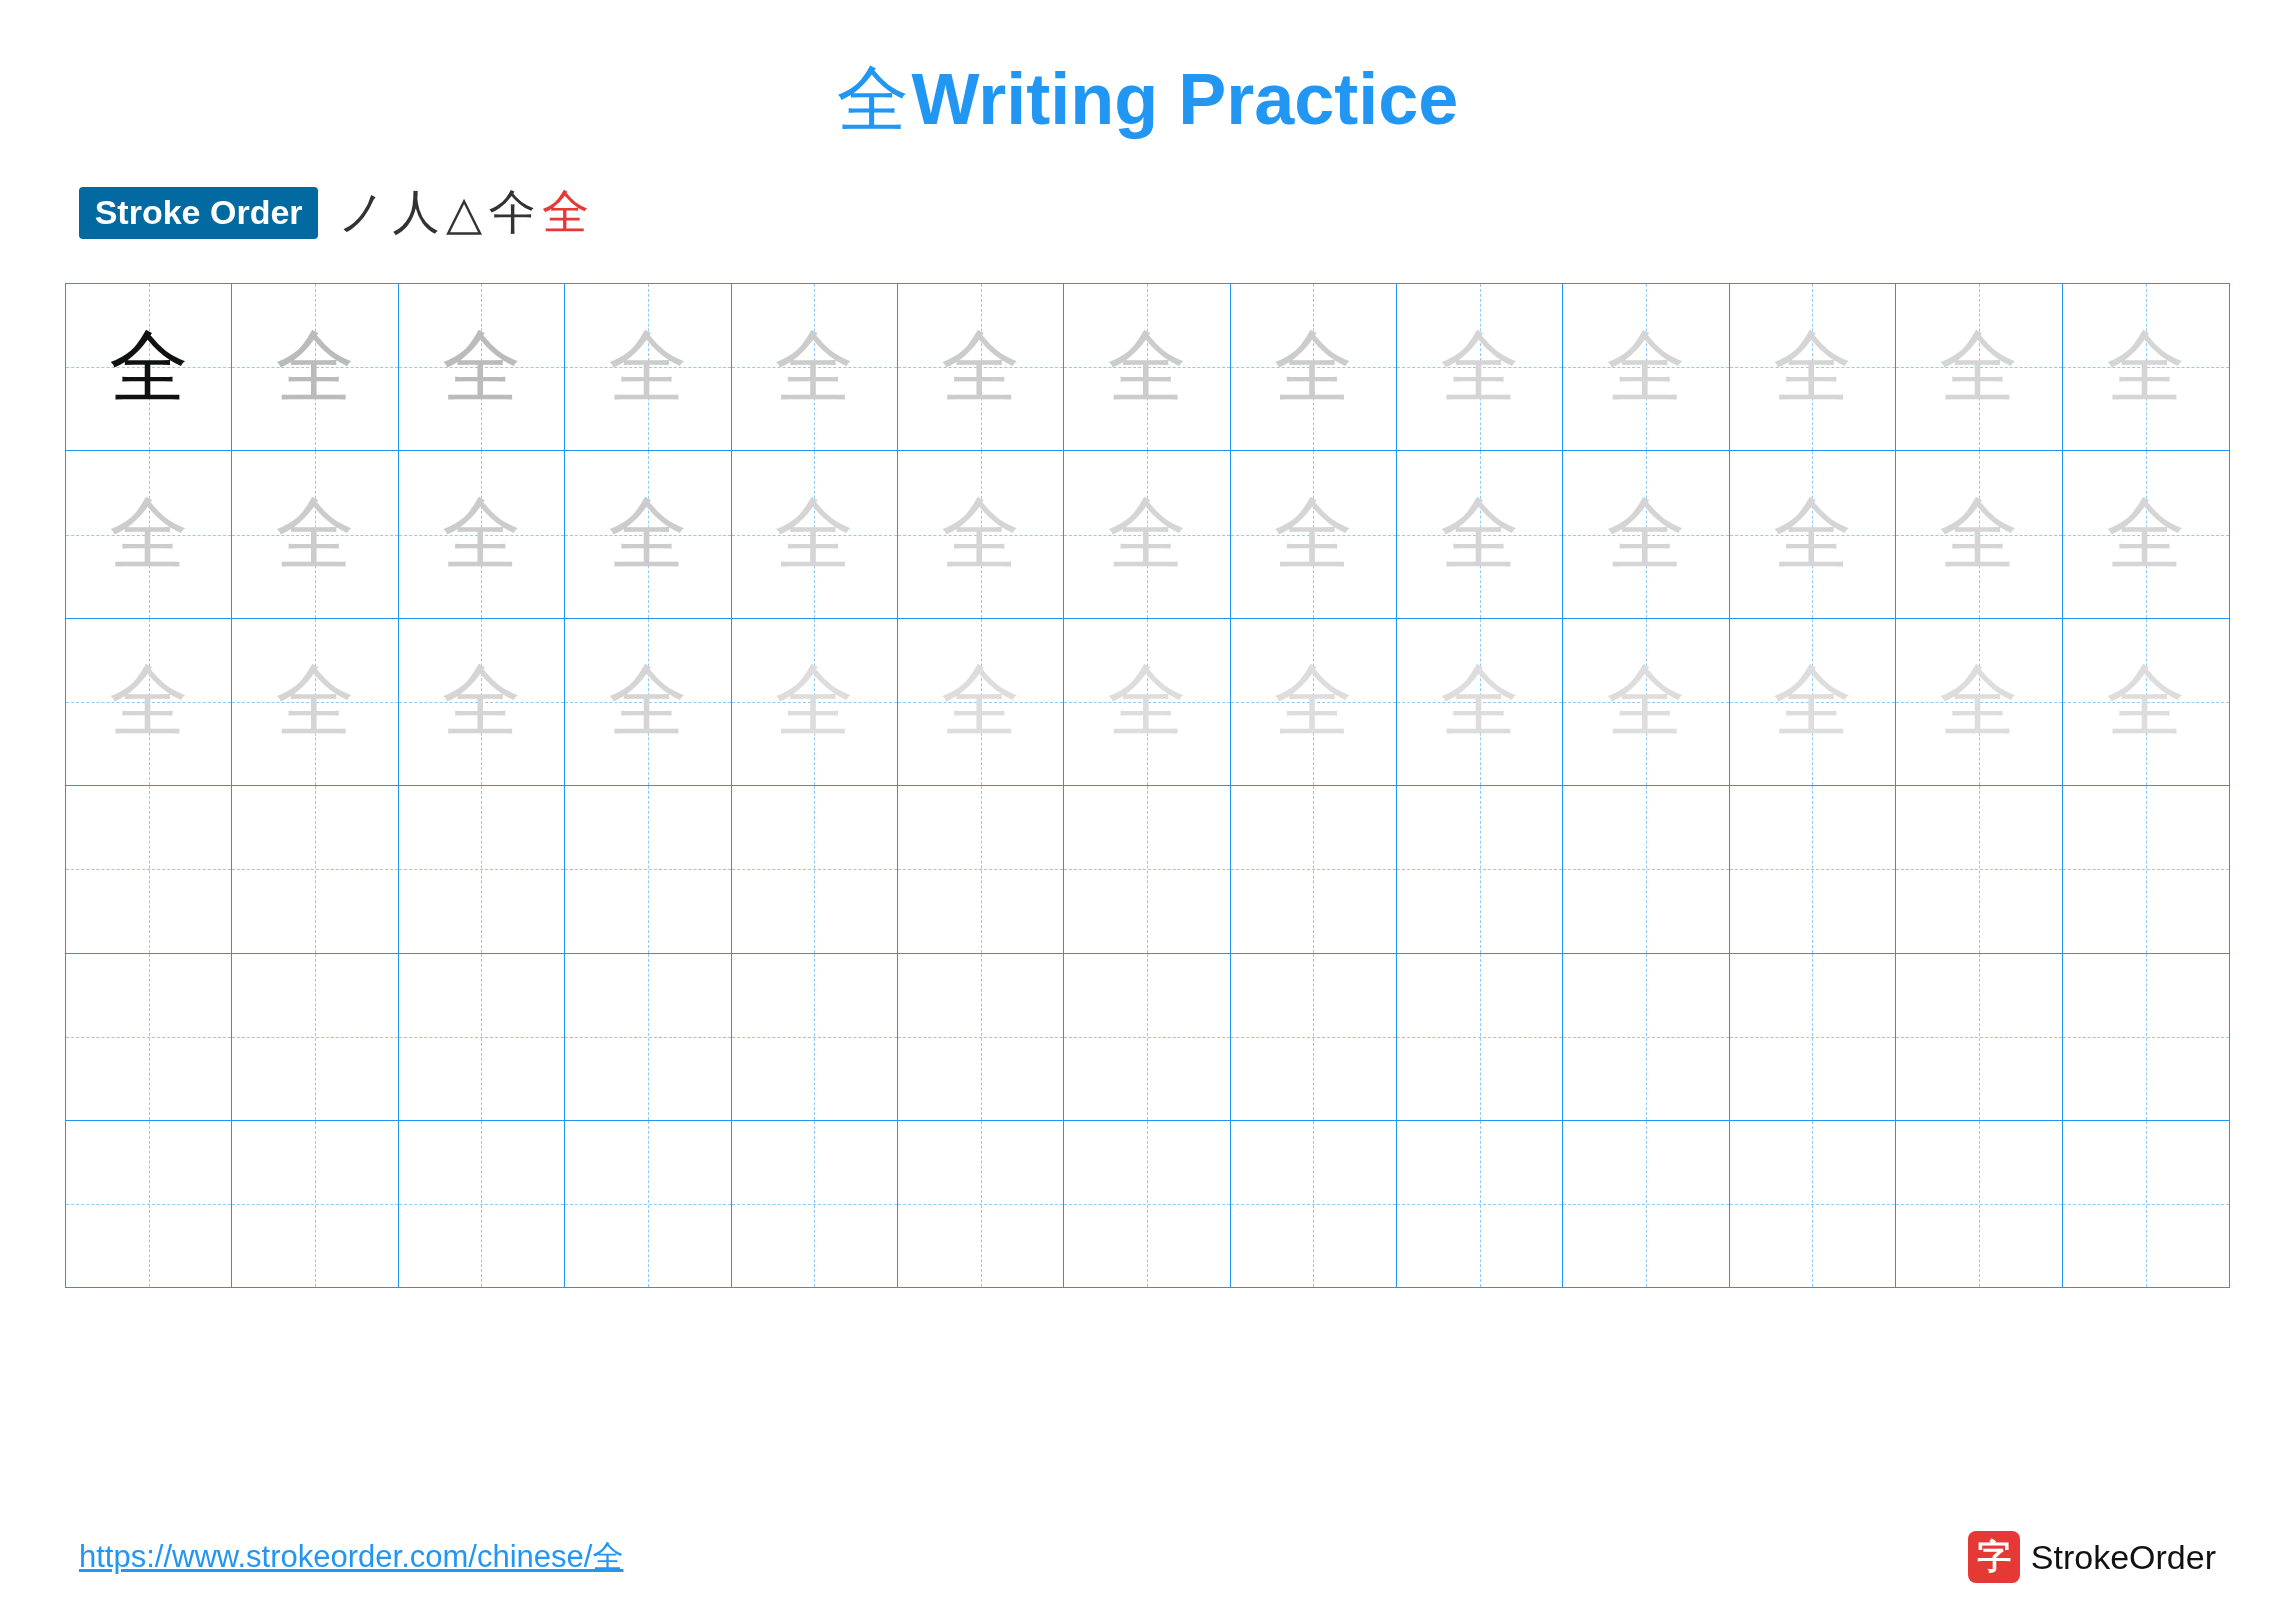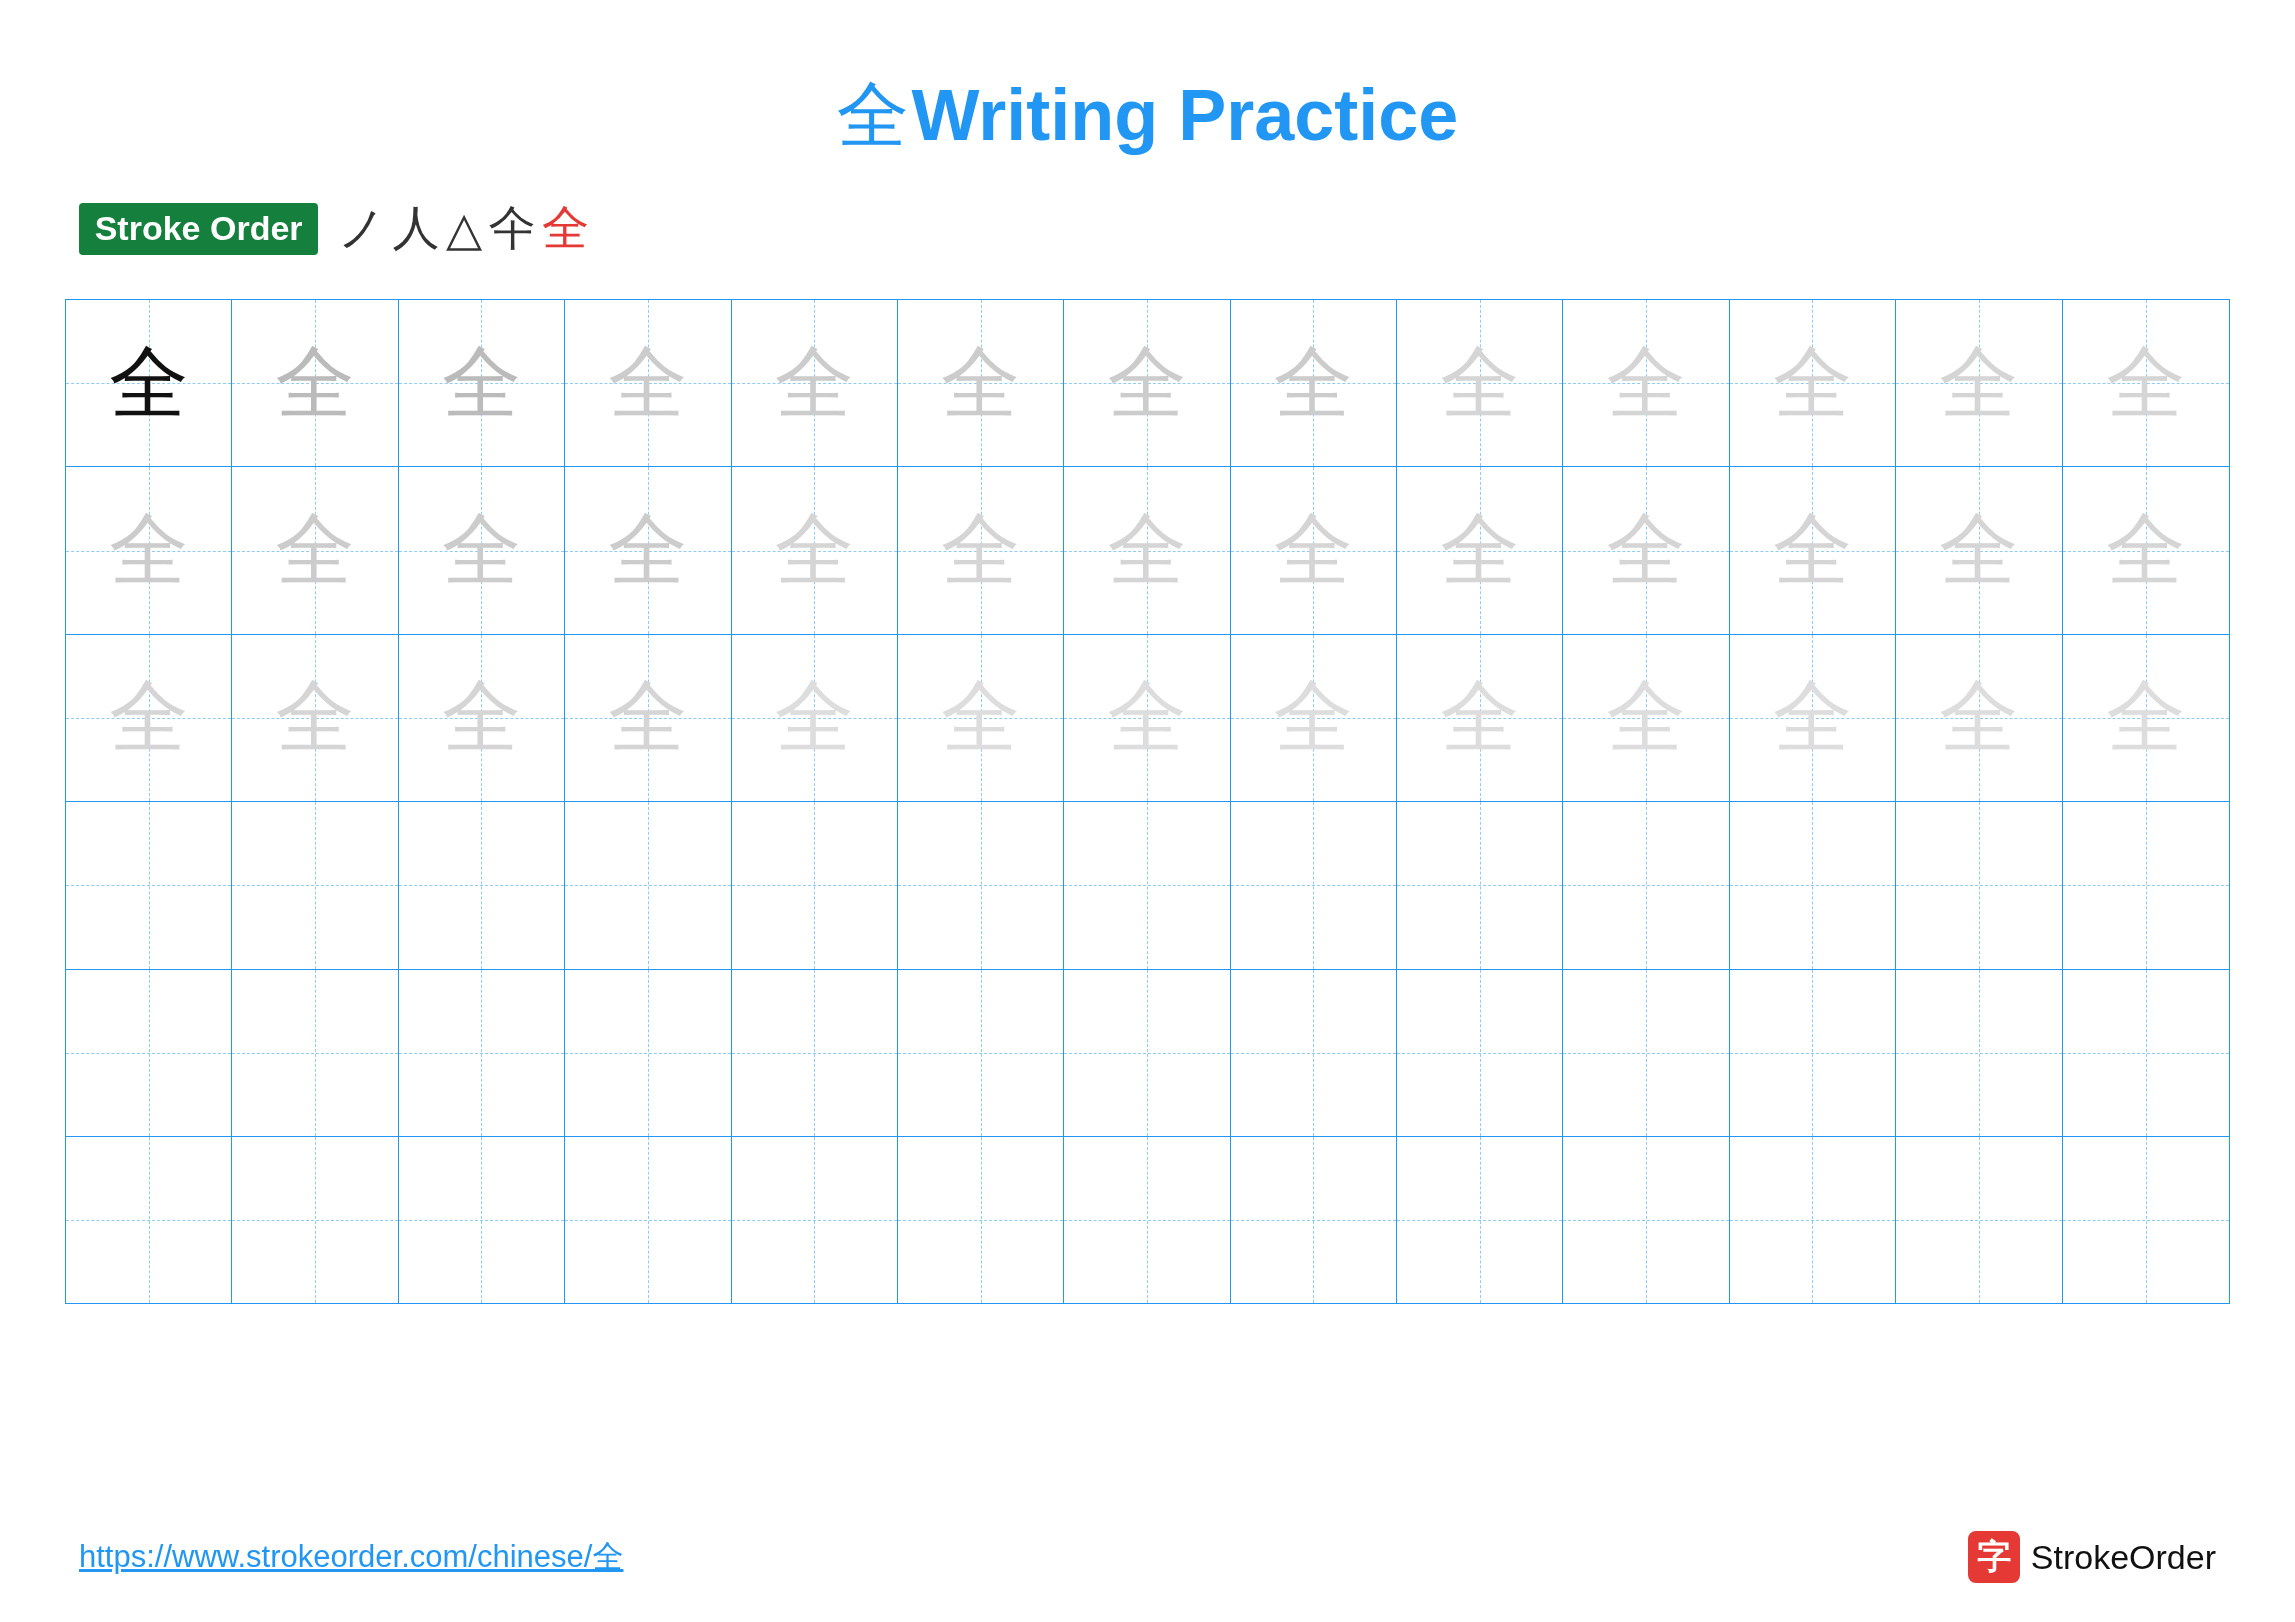--- a/index.html
+++ b/index.html
@@ -7,21 +7,21 @@
       background: #ffffff;
       font-family: Arial, sans-serif;
       width: 2295px;
       height: 1622px;
       position: relative;
       overflow: hidden;
     }
 
     .page-title {
       text-align: center;
-      padding-top: 68px;
+      padding-top: 52px;
       margin-bottom: 33px;
     }
     .page-title .char {
       color: #2196F3;
       font-size: 72px;
       font-weight: normal;
     }
     .page-title .text {
       color: #2196F3;
       font-size: 72px;
@@ -29,21 +29,21 @@
     }
 
     .stroke-order-section {
       display: flex;
       align-items: center;
       padding-left: 79px;
       margin-bottom: 39px;
       gap: 19.6px;
     }
     .stroke-order-badge {
-      background: #15803d;
+      background: #0369a1;
       color: white;
       font-size: 34px;
       font-weight: bold;
       padding: 6.5px 15.7px;
       border-radius: 3.9px;
     }
     .stroke-sequence {
       display: flex;
       align-items: center;
       gap: 6.5px;

